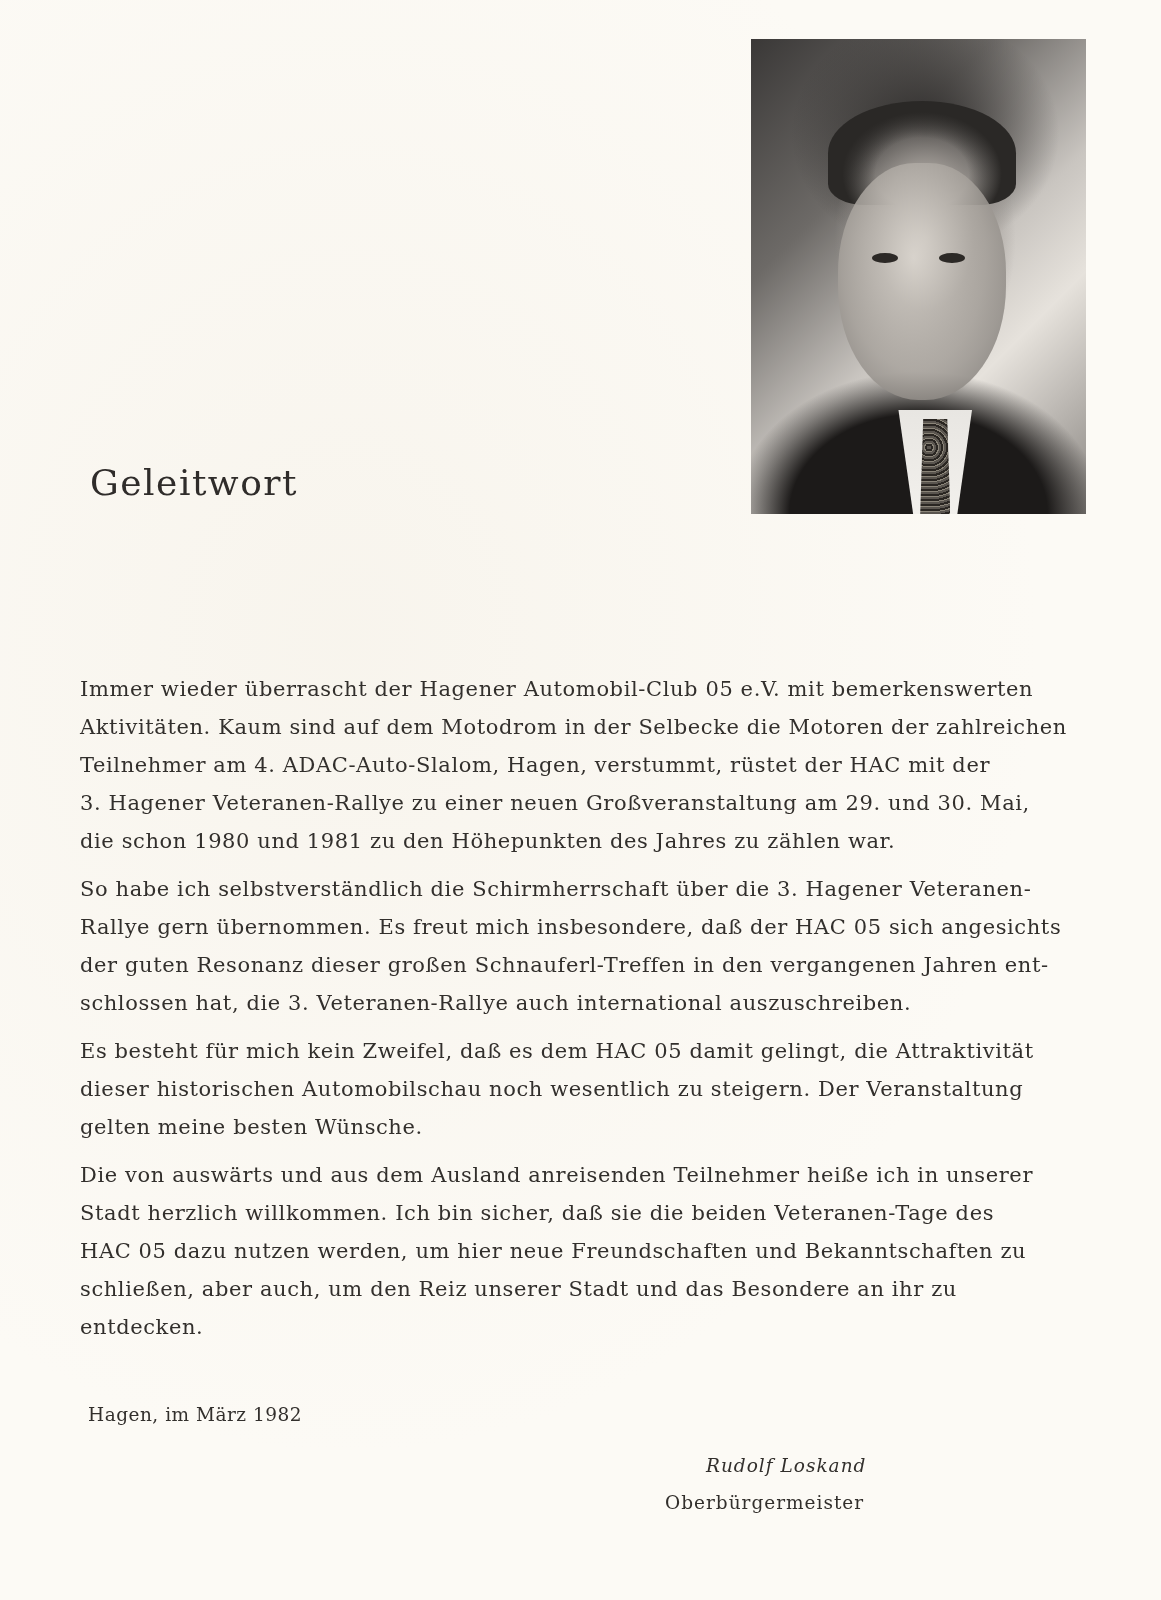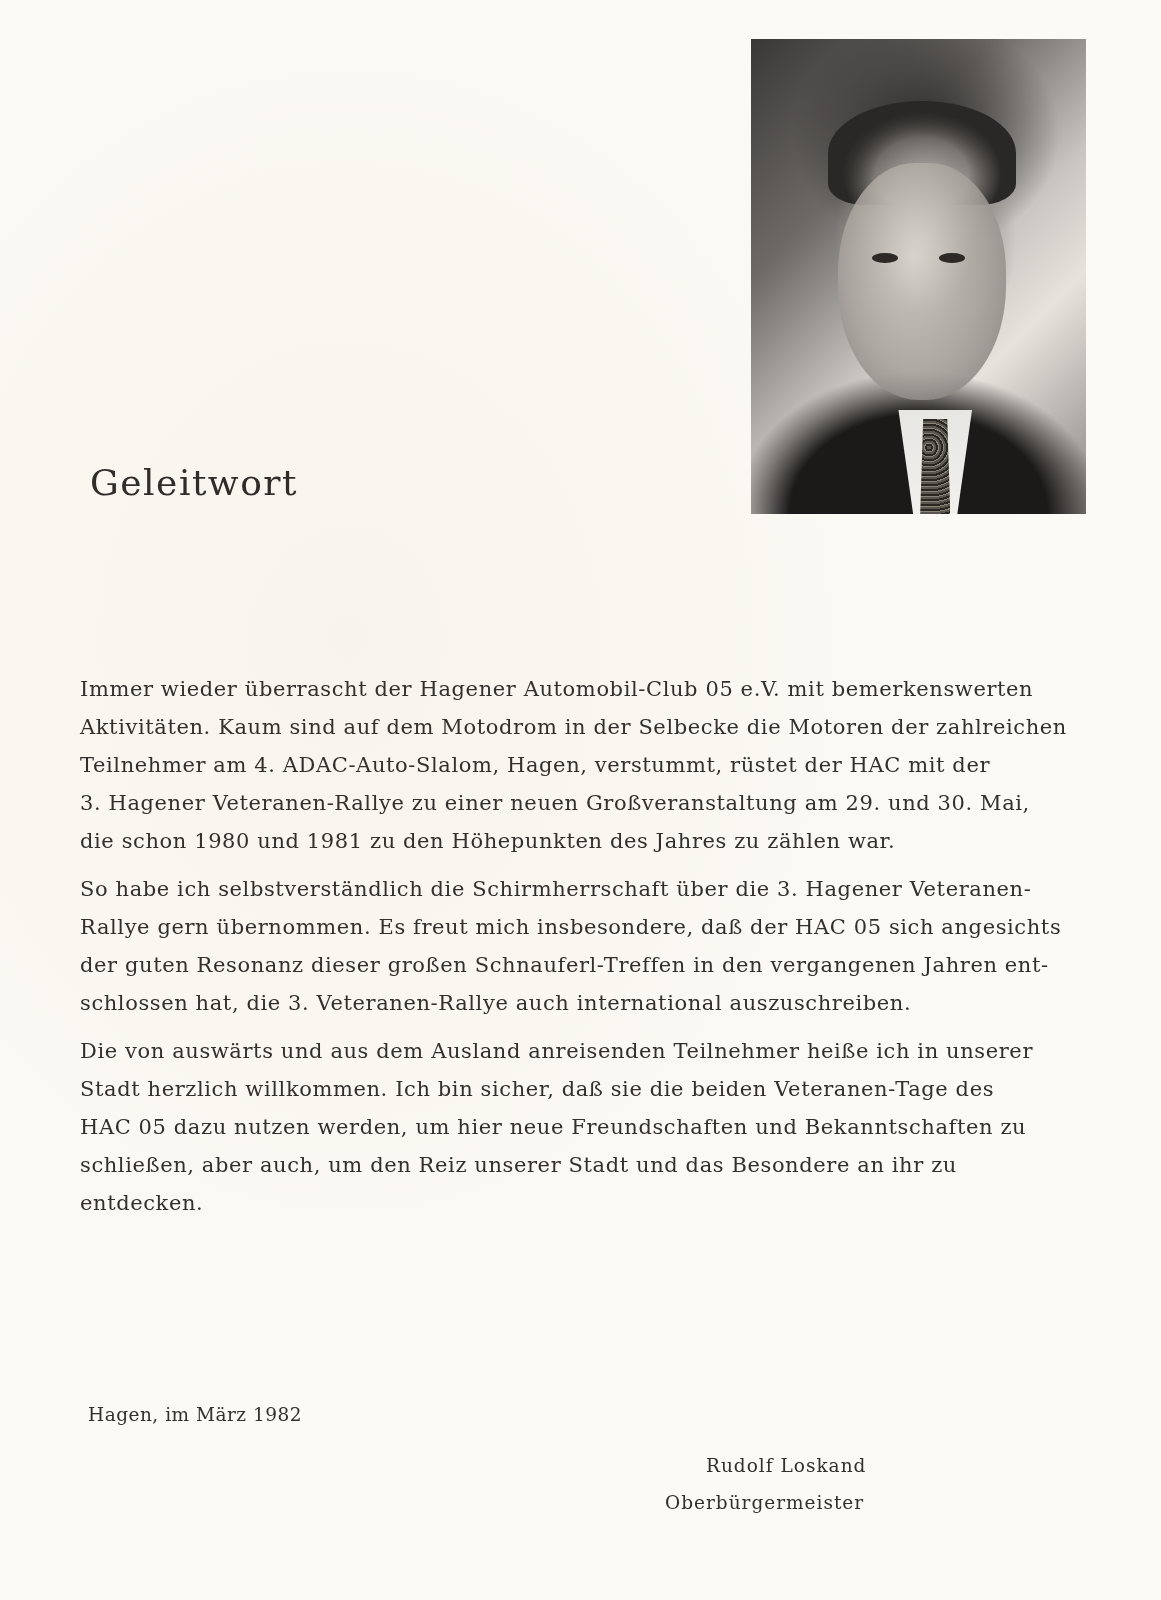--- a/index.html
+++ b/index.html
@@ -119,20 +119,21 @@
       color: #322f2c;
     }
     .signer-name {
       position: absolute;
       left: 706px;
       top: 1455px;
       font-family: "DejaVu Serif", serif;
       font-size: 18.5px;
       letter-spacing: 1px;
       color: #322f2c;
+      font-style: italic;
     }
     .signer-title {
       position: absolute;
       left: 665px;
       top: 1492px;
       font-family: "DejaVu Serif", serif;
       font-size: 18.5px;
       letter-spacing: 1px;
       color: #322f2c;
     }
@@ -156,20 +157,23 @@
   <div class="body-text">
     <p>Immer wieder überrascht der Hagener Automobil-Club 05 e.V. mit bemerkenswerten
 Aktivitäten. Kaum sind auf dem Motodrom in der Selbecke die Motoren der zahlreichen
 Teilnehmer am 4. ADAC-Auto-Slalom, Hagen, verstummt, rüstet der HAC mit der
 3. Hagener Veteranen-Rallye zu einer neuen Großveranstaltung am 29. und 30. Mai,
 die schon 1980 und 1981 zu den Höhepunkten des Jahres zu zählen war.</p>
     <p>So habe ich selbstverständlich die Schirmherrschaft über die 3. Hagener Veteranen-
 Rallye gern übernommen. Es freut mich insbesondere, daß der HAC 05 sich angesichts
 der guten Resonanz dieser großen Schnauferl-Treffen in den vergangenen Jahren ent-
 schlossen hat, die 3. Veteranen-Rallye auch international auszuschreiben.</p>
+    <p>Es besteht für mich kein Zweifel, daß es dem HAC 05 damit gelingt, die Attraktivität
+dieser historischen Automobilschau noch wesentlich zu steigern. Der Veranstaltung
+gelten meine besten Wünsche.</p>
     <p>Die von auswärts und aus dem Ausland anreisenden Teilnehmer heiße ich in unserer
 Stadt herzlich willkommen. Ich bin sicher, daß sie die beiden Veteranen-Tage des
 HAC 05 dazu nutzen werden, um hier neue Freundschaften und Bekanntschaften zu
 schließen, aber auch, um den Reiz unserer Stadt und das Besondere an ihr zu entdecken.</p>
   </div>
 
   <div class="date-line">Hagen, im März 1982</div>
   <div class="signer-name">Rudolf Loskand</div>
   <div class="signer-title">Oberbürgermeister</div>
 

